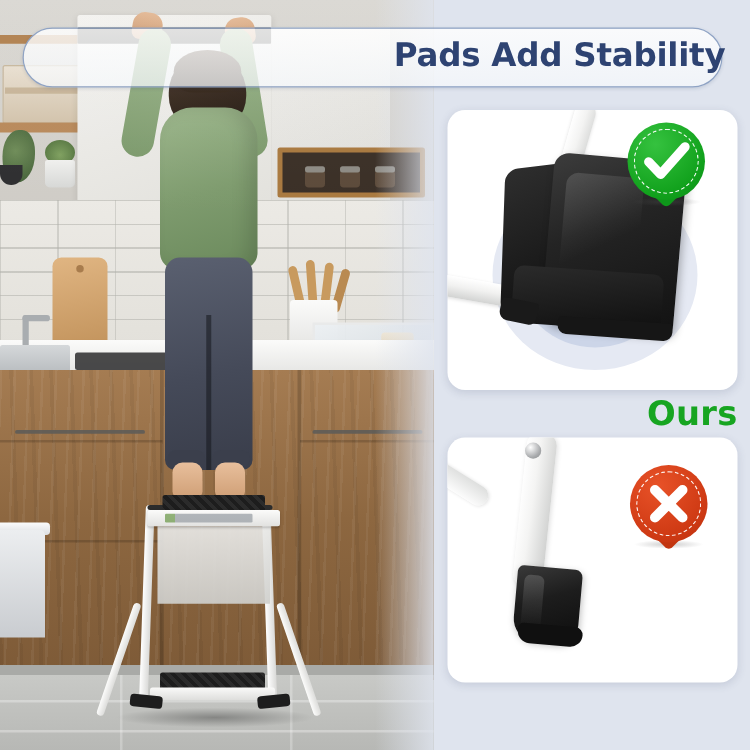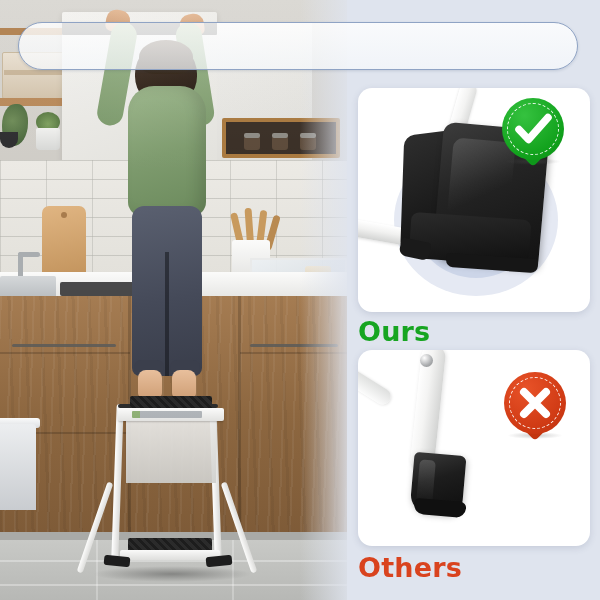--- a/index.html
+++ b/index.html
@@ -180,21 +180,21 @@
   .banner-tail{position:absolute;left:296px;top:7px;
      font-size:26px;font-weight:bold;color:#2e4372;white-space:nowrap;
      font-family:"DejaVu Sans",sans-serif;letter-spacing:-.2px;}
 
   
   .card{position:absolute;background:#ffffff;border-radius:14px;overflow:hidden;
      box-shadow:0 2px 7px rgba(60,75,110,.16);}
   .card-ours{left:358px;top:88px;width:232px;height:224px;}
   .card-others{left:358px;top:350px;width:232px;height:196px;}
 
-  .label{position:absolute;width:232px;text-align:left;
+  .label{position:absolute;width:232px;text-align:right;
      font-size:27px;font-weight:bold;font-family:"DejaVu Sans",sans-serif;letter-spacing:.2px;}
   .label-ours{left:358px;top:316px;color:#17a521;}
   .label-others{left:358px;top:552px;color:#d9431e;}
 
   
   .ring1{position:absolute;left:36px;top:56px;width:164px;height:152px;border-radius:50%;
      background:#e5e9f3;}
   .ring2{position:absolute;left:56px;top:74px;width:124px;height:116px;border-radius:50%;
      background:#ccd5e8;}
   .ring3{position:absolute;left:74px;top:90px;width:88px;height:82px;border-radius:50%;
@@ -349,20 +349,21 @@
     <div class="stool-lowtread"></div>
     <div class="stool-lowrail"></div>
     <div class="stool-footL"></div>
     <div class="stool-footR"></div>
 
     <div class="photo-veil"></div>
     <div class="photo-rightfade"></div>
   </div>
 
   <div class="banner">
+    <div class="banner-tail">Pads Add Stability</div>
   </div>
 
   <div class="card card-ours">
     <div class="ring1"></div>
     <div class="ring2"></div>
     <div class="ring3"></div>
 
     <div class="o-leghoriz"></div>
     <div class="o-legdiag"></div>
 
@@ -396,15 +397,14 @@
     <div class="badge-shadow badge-no-shadow"></div>
     <div class="badge badge-no">
       <div class="tail"></div>
       <div class="disc"></div>
       <div class="dash"></div>
       <svg class="glyph" viewBox="0 0 62 62">
         <path d="M20 20 L42 42 M42 20 L20 42" fill="none" stroke="#ffffff" stroke-width="8" stroke-linecap="round"></path>
       </svg>
     </div>
   </div>
-  <div class="label label-others">Others</div>
 
 </div>
 
 </body></html>

